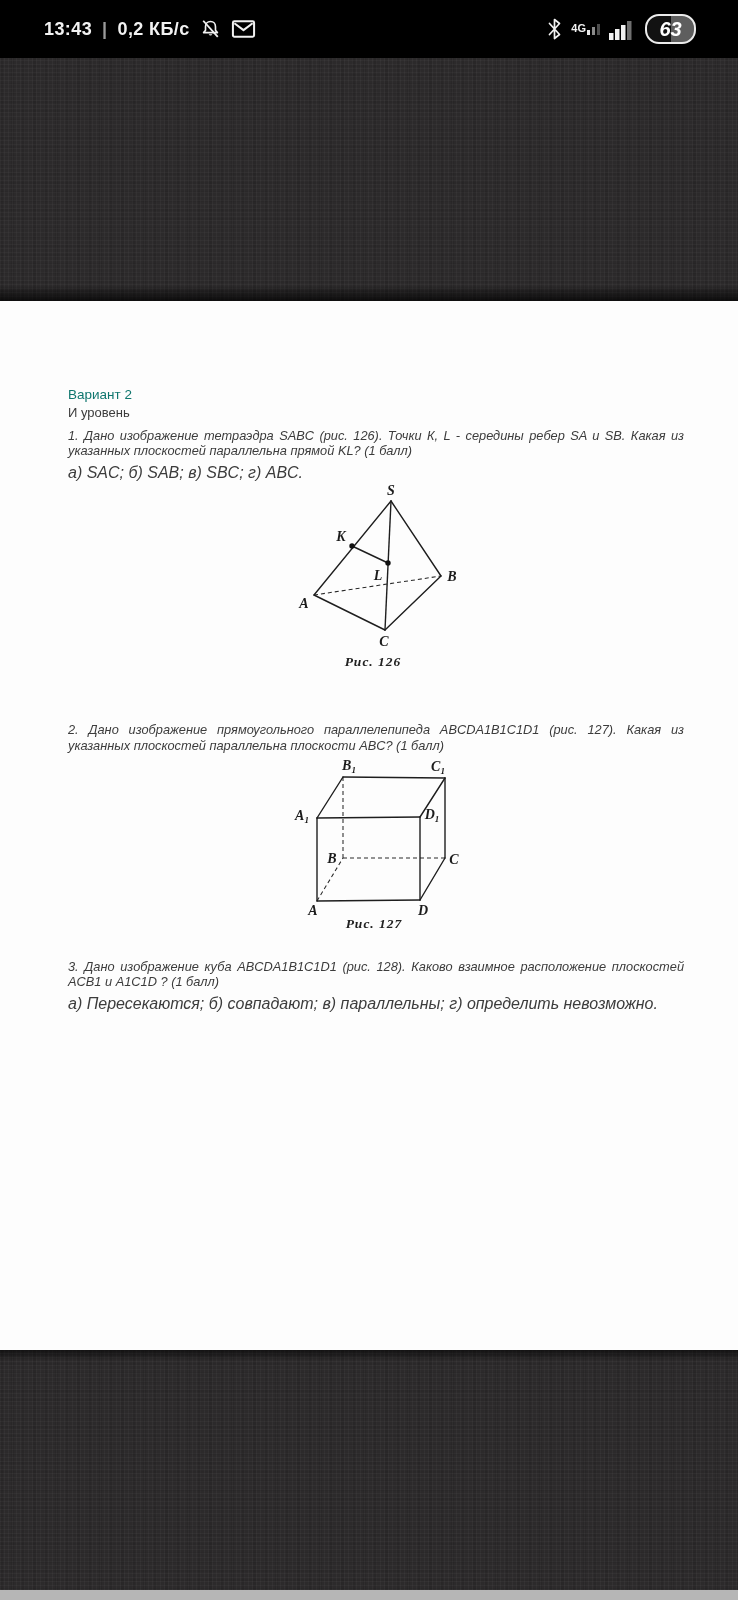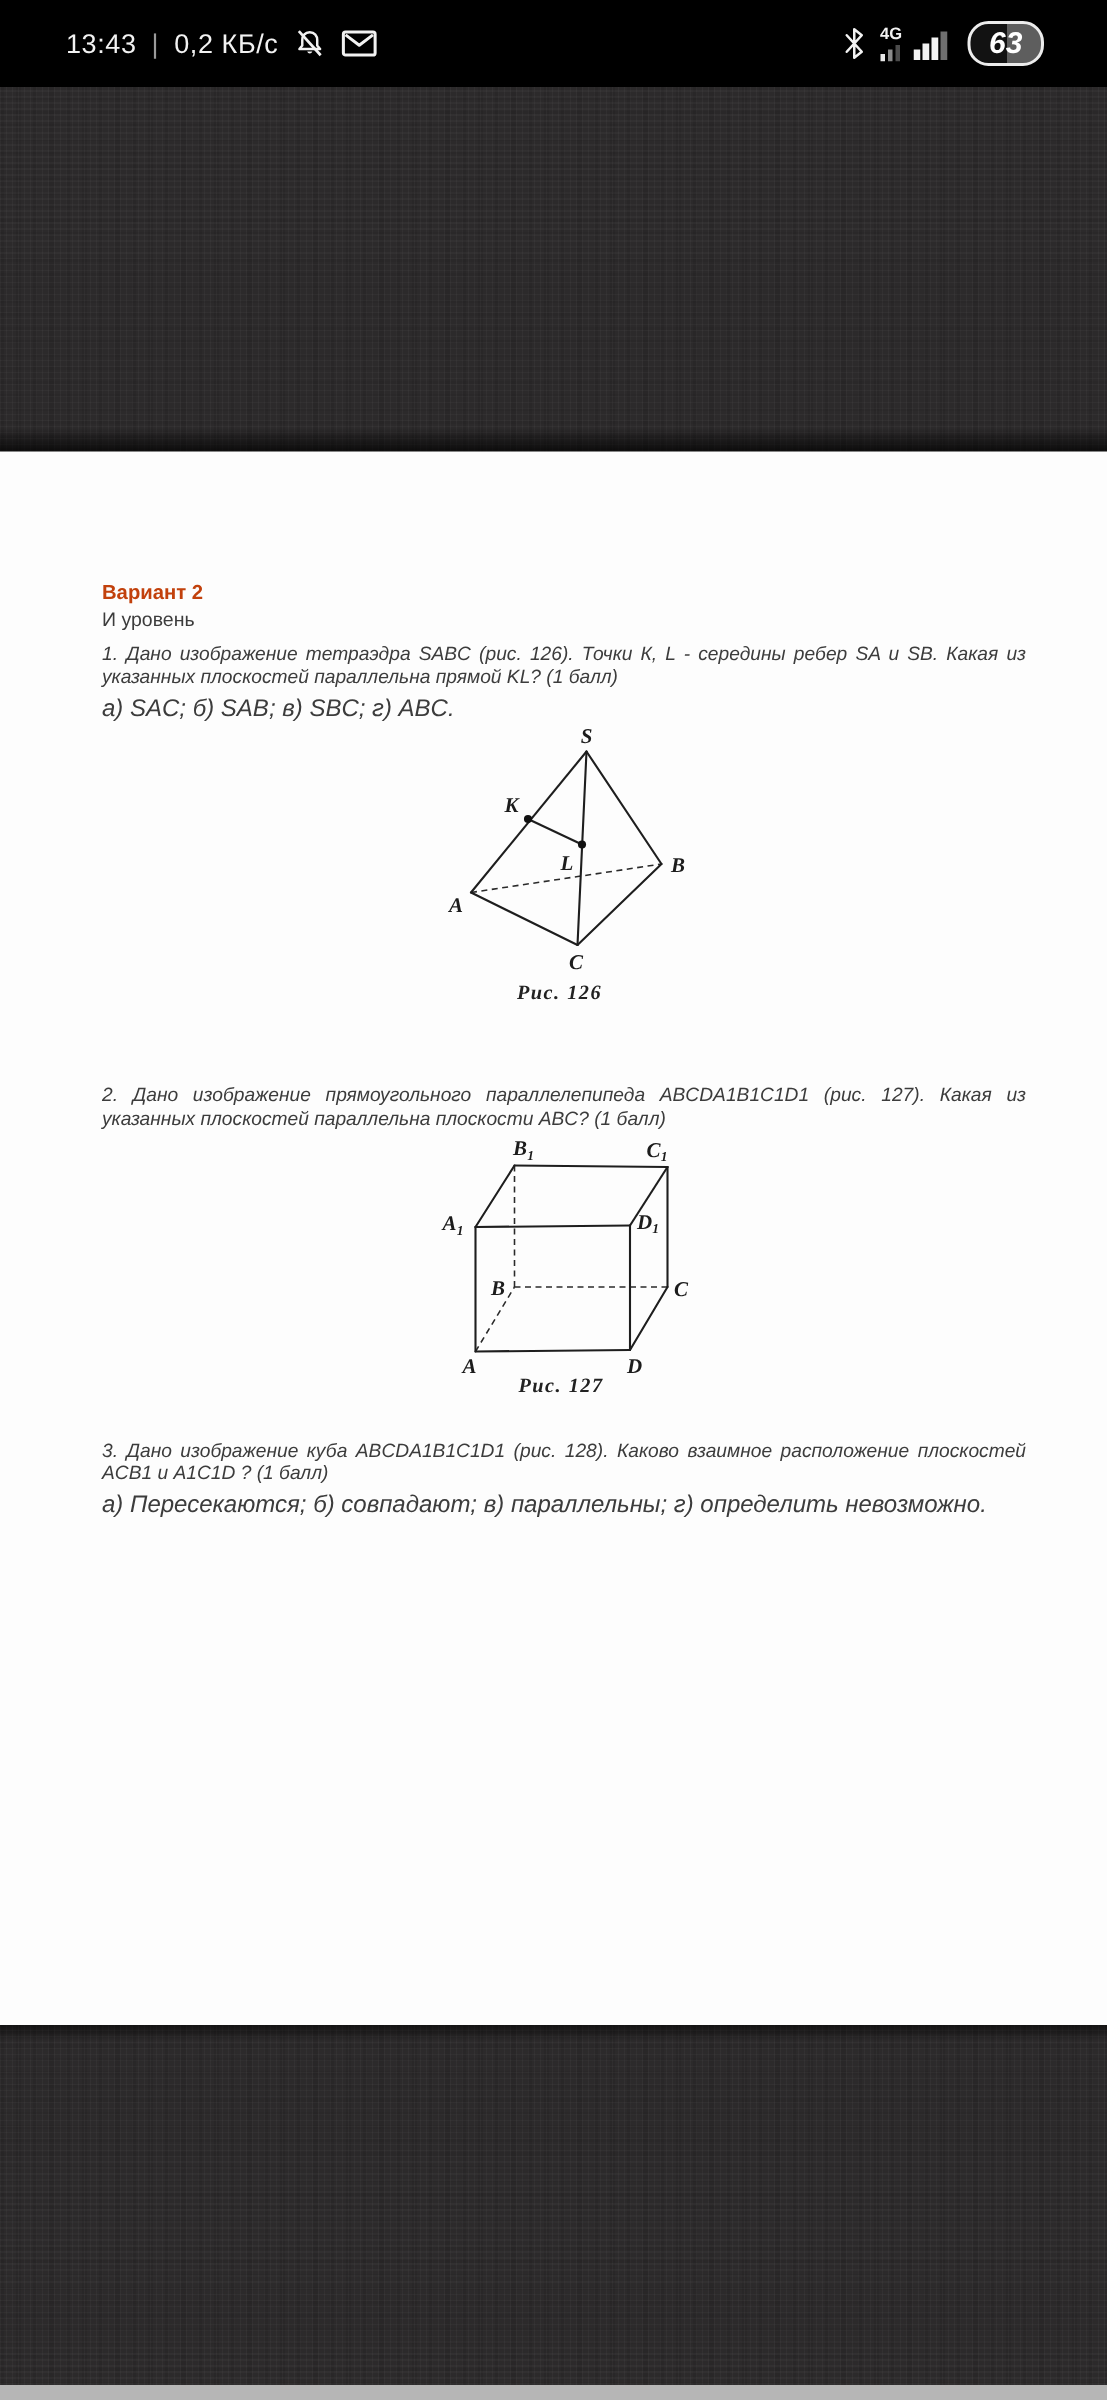--- a/index.html
+++ b/index.html
@@ -7,24 +7,24 @@
     position:relative;width:738px;height:1600px;overflow:hidden;
     background:#000;font-family:"Liberation Sans",sans-serif;
   }
   
   .status-bar{
     position:absolute;top:0;left:0;width:738px;height:58px;background:#000;
     display:flex;align-items:center;justify-content:space-between;
     color:#f2f2f2;
   }
   .sb-left{display:flex;align-items:center;gap:9px;padding-left:44px;}
-  .sb-left .sb-text{font-size:18px;font-weight:normal;letter-spacing:.4px;white-space:nowrap;}
+  .sb-left .sb-text{font-size:18px;font-weight:bold;letter-spacing:.4px;white-space:nowrap;}
   .sb-divider{color:#9a9a9a;font-weight:normal;font-size:17px;padding:0 1px;}
   .sb-right{display:flex;align-items:center;gap:9px;padding-right:42px;}
-  .net-group{display:flex;flex-direction:column;align-items:center;line-height:1;margin-right:-2px;justify-content:center;}
+  .net-group{display:flex;flex-direction:row;align-items:center;line-height:1;margin-right:-2px;justify-content:center;}
   .net-4g{font-size:11px;font-weight:bold;margin-bottom:1px;}
   .battery{
     position:relative;width:47px;height:26px;border:2.5px solid #ececec;border-radius:14px;
     background:linear-gradient(to right,#121212 0 52%,#5e5e5e 52% 100%);
     display:flex;align-items:center;justify-content:center;
   }
   .battery span{font-size:20px;font-weight:bold;color:#fff;font-style:italic;}
   
   .texture{
     position:absolute;left:0;width:738px;background-color:#2c2a2b;
@@ -43,21 +43,21 @@
   .texture-bottom::before{
     content:"";position:absolute;left:0;top:0;width:100%;height:11px;
     background:linear-gradient(to bottom, rgba(0,0,0,.55), rgba(0,0,0,0));
   }
   .nav-strip{position:absolute;left:0;top:1590px;width:738px;height:10px;background:#b6b6b6;}
   
   .page{
     position:absolute;left:0;top:301px;width:738px;height:1049px;background:#fdfdfd;
     box-sizing:border-box;padding:86px 54px 0 68px;color:#3c3c3c;
   }
-  .variant-title{font-size:13.5px;font-weight:bold;color:#c2410c;line-height:16px;}
+  .variant-title{font-size:13.5px;font-weight:normal;color:#0f766e;line-height:16px;}
   .level-label{font-size:13px;line-height:15px;margin-top:2px;}
   .problem{margin-top:8px;font-style:italic;}
   .p2{margin-top:42px;}
   .p3{margin-top:27px;}
   .pline{font-size:12.8px;line-height:15.2px;}
   .jline{text-align:justify;text-align-last:justify;}
   .answers{font-size:16px;line-height:15px;margin-top:7px;}
   .fig{display:block;margin:3px auto 0 auto;}
   .fig .edge{stroke:#1e1e1e;stroke-width:1.4;fill:none;stroke-linecap:round;}
   .fig .hidden-edge{stroke:#2a2a2a;stroke-width:1.05;fill:none;stroke-dasharray:4 3;}

